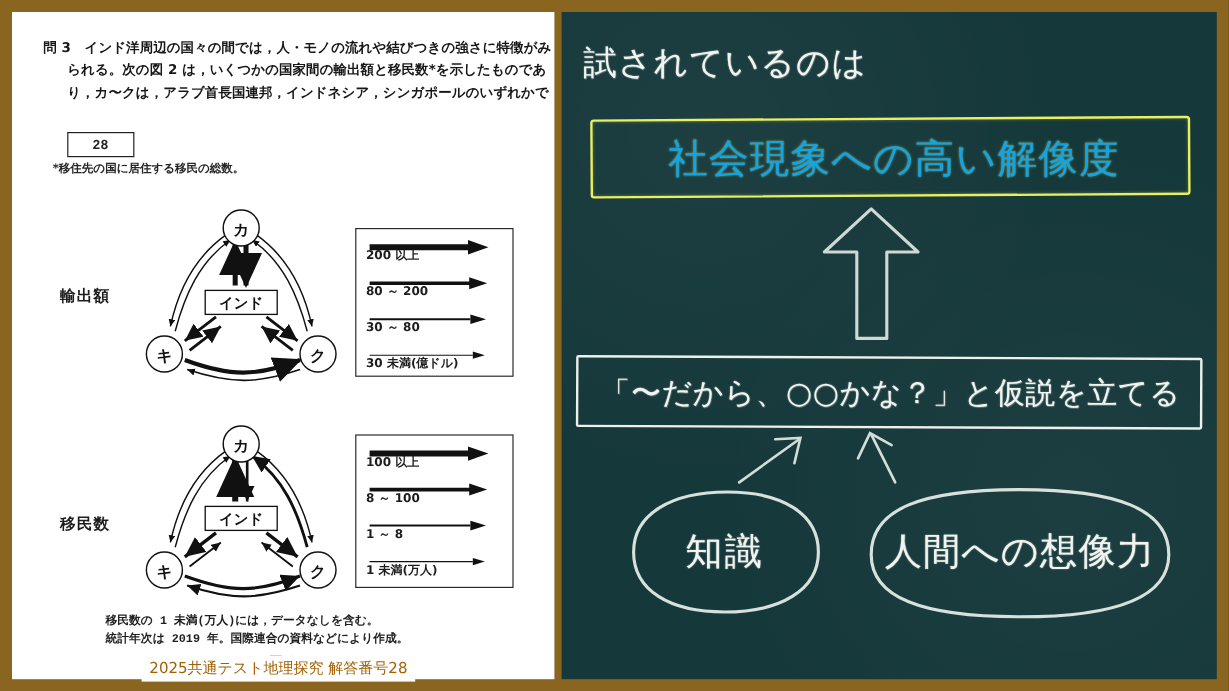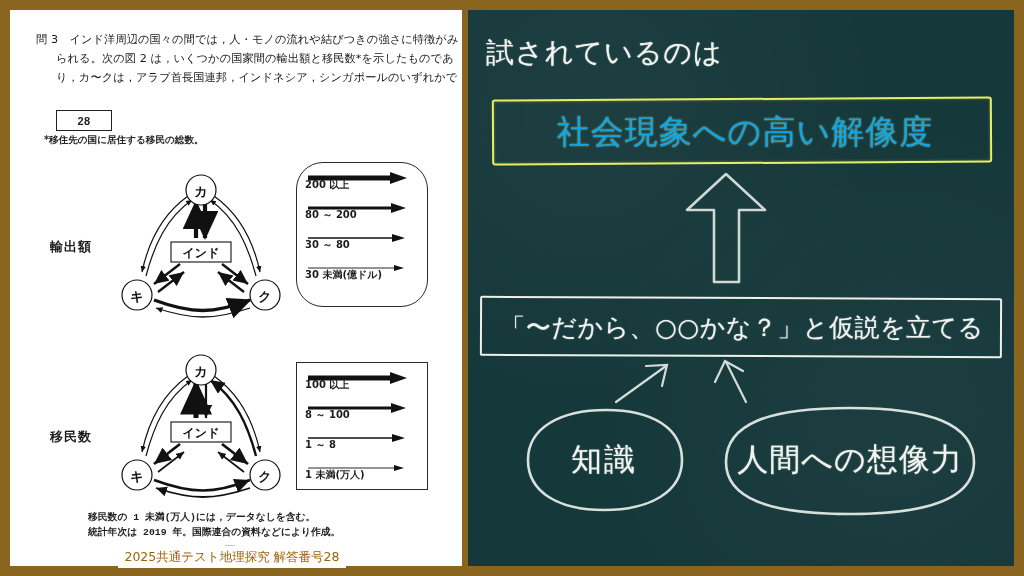--- a/index.html
+++ b/index.html
@@ -12,21 +12,21 @@
 
   
   #paper{
     position:absolute;left:10px;top:10px;width:452px;height:556px;
     background:#ffffff;overflow:hidden;
     color:#1a1a1a;
   }
   .qtext{
     position:absolute;left:26px;top:20px;width:408px;
     font-size:11.2px;line-height:19px;letter-spacing:.1px;
-    font-weight:400;color:#171717;
+    font-weight:700;color:#171717;
     font-family:"DejaVu Sans","Liberation Sans",sans-serif;
   }
   .qtext .ln{display:block;white-space:nowrap;}
   .qtext .ln.i{padding-left:20px;}
   .ansbox{
     position:absolute;left:46px;top:100px;width:54px;height:19px;
     border:1.5px solid #222;background:#fff;
     font-size:11px;font-weight:700;color:#222;
     display:flex;align-items:center;justify-content:center;
     letter-spacing:.5px;
@@ -183,21 +183,21 @@
         <text x="91" y="23.5" font-size="13" font-weight="700" text-anchor="middle" fill="#111" font-family="DejaVu Sans, sans-serif">カ</text>
         <circle cx="27" cy="123" r="15" fill="#fff" stroke="#111" stroke-width="1.2"></circle>
         <text x="27" y="128.5" font-size="13" font-weight="700" text-anchor="middle" fill="#111" font-family="DejaVu Sans, sans-serif">キ</text>
         <circle cx="155" cy="123" r="15" fill="#fff" stroke="#111" stroke-width="1.2"></circle>
         <text x="155" y="128.5" font-size="13" font-weight="700" text-anchor="middle" fill="#111" font-family="DejaVu Sans, sans-serif">ク</text>
         <rect x="61" y="70" width="60" height="20" fill="#fff" stroke="#111" stroke-width="1.1"></rect>
         <text x="91" y="84.5" font-size="12" font-weight="700" text-anchor="middle" fill="#111" font-family="DejaVu Sans, sans-serif">インド</text>
       </svg>
     </div>
 
-    <div class="legend" style="left:286px;top:152px;width:132px;height:145px;border-radius:27px;">
+    <div class="legend" style="left:286px;top:180px;width:132px;height:124px;">
       <div class="row">
         <svg class="lbar" width="104" height="14" viewBox="0 0 104 14">
             <path d="M2,7 L86,7" stroke="#111" stroke-width="5"></path>
             <path d="M84,1 L101,7 L84,13 z" fill="#111"></path>
           </svg>
         <span class="ltext">200 以上</span>
       </div>
       <div class="row">
         <svg class="lbar" width="104" height="14" viewBox="0 0 104 14">
             <path d="M2,7 L86,7" stroke="#111" stroke-width="3"></path>

